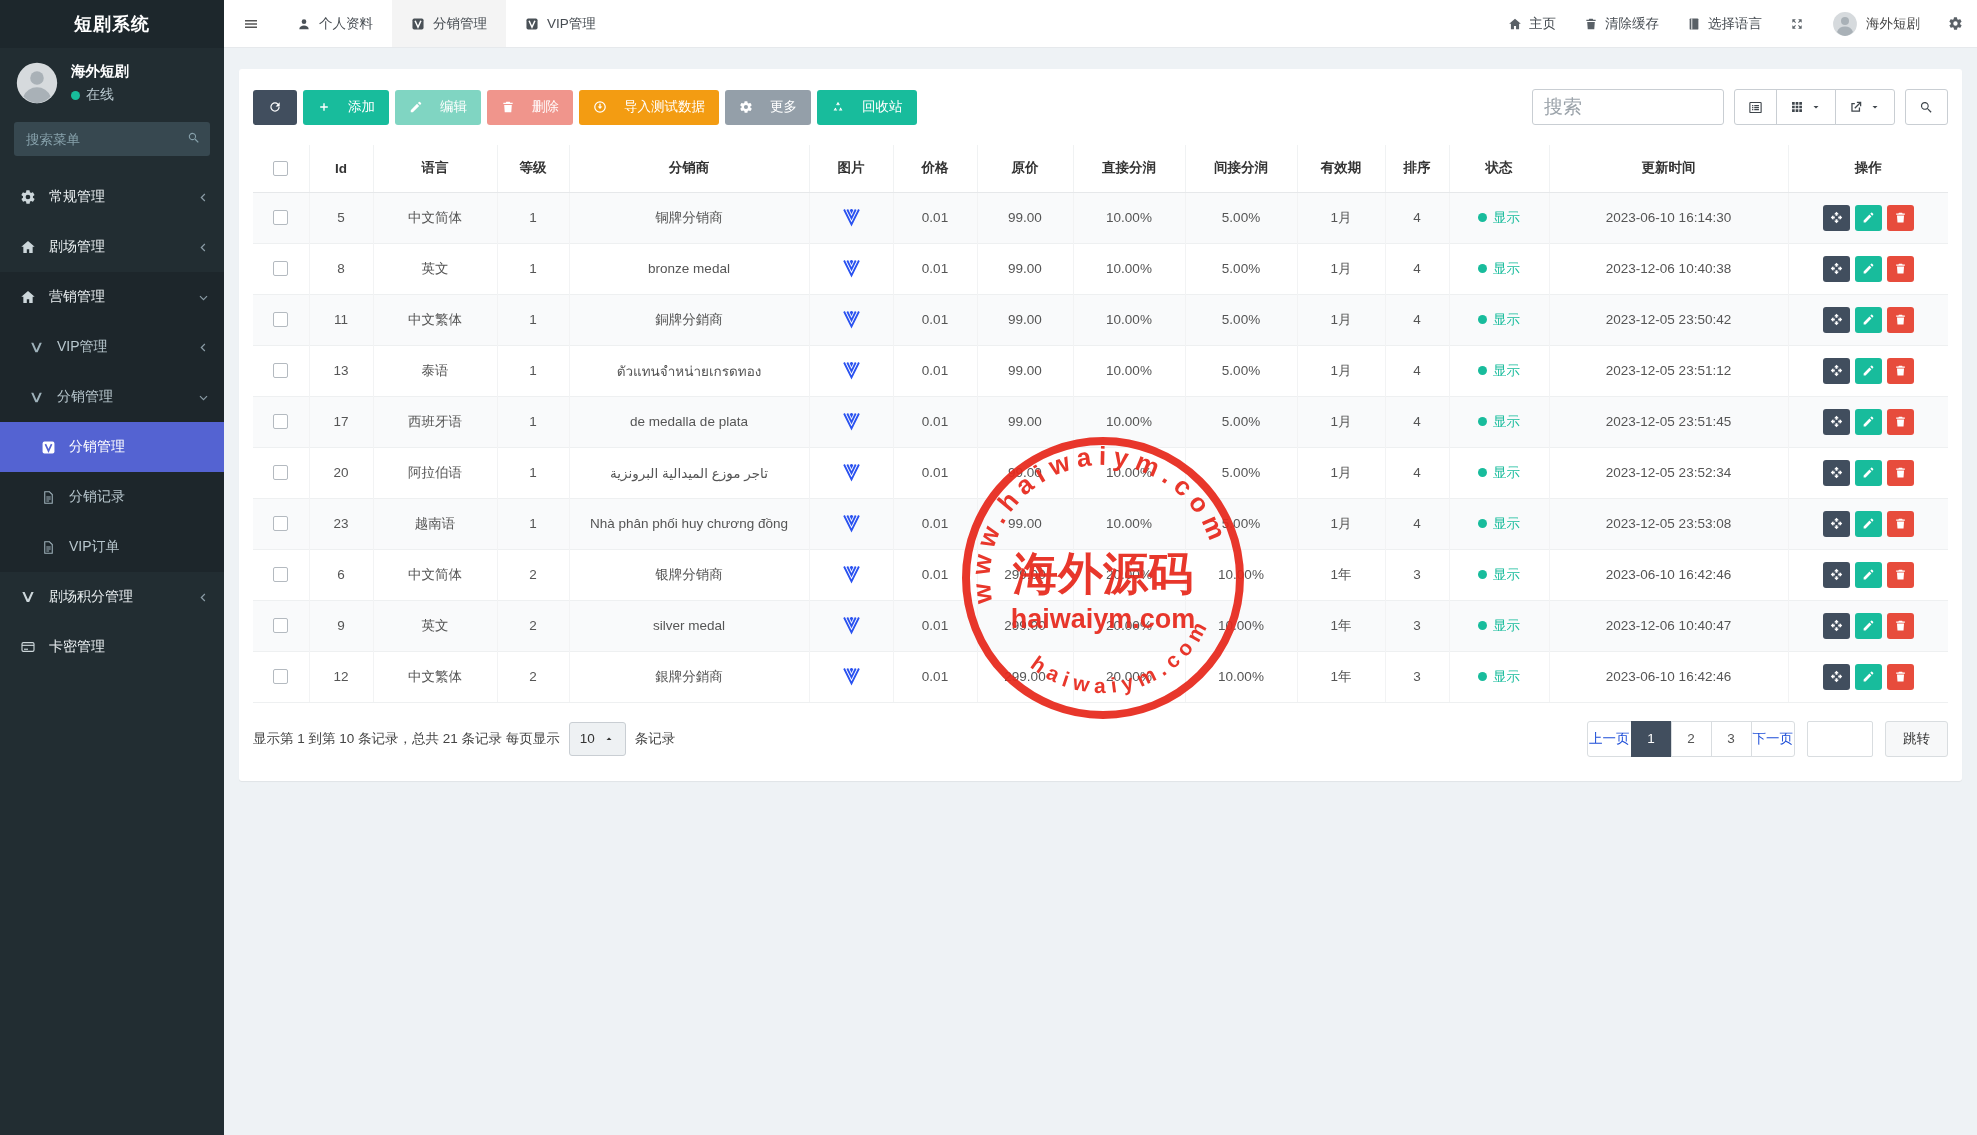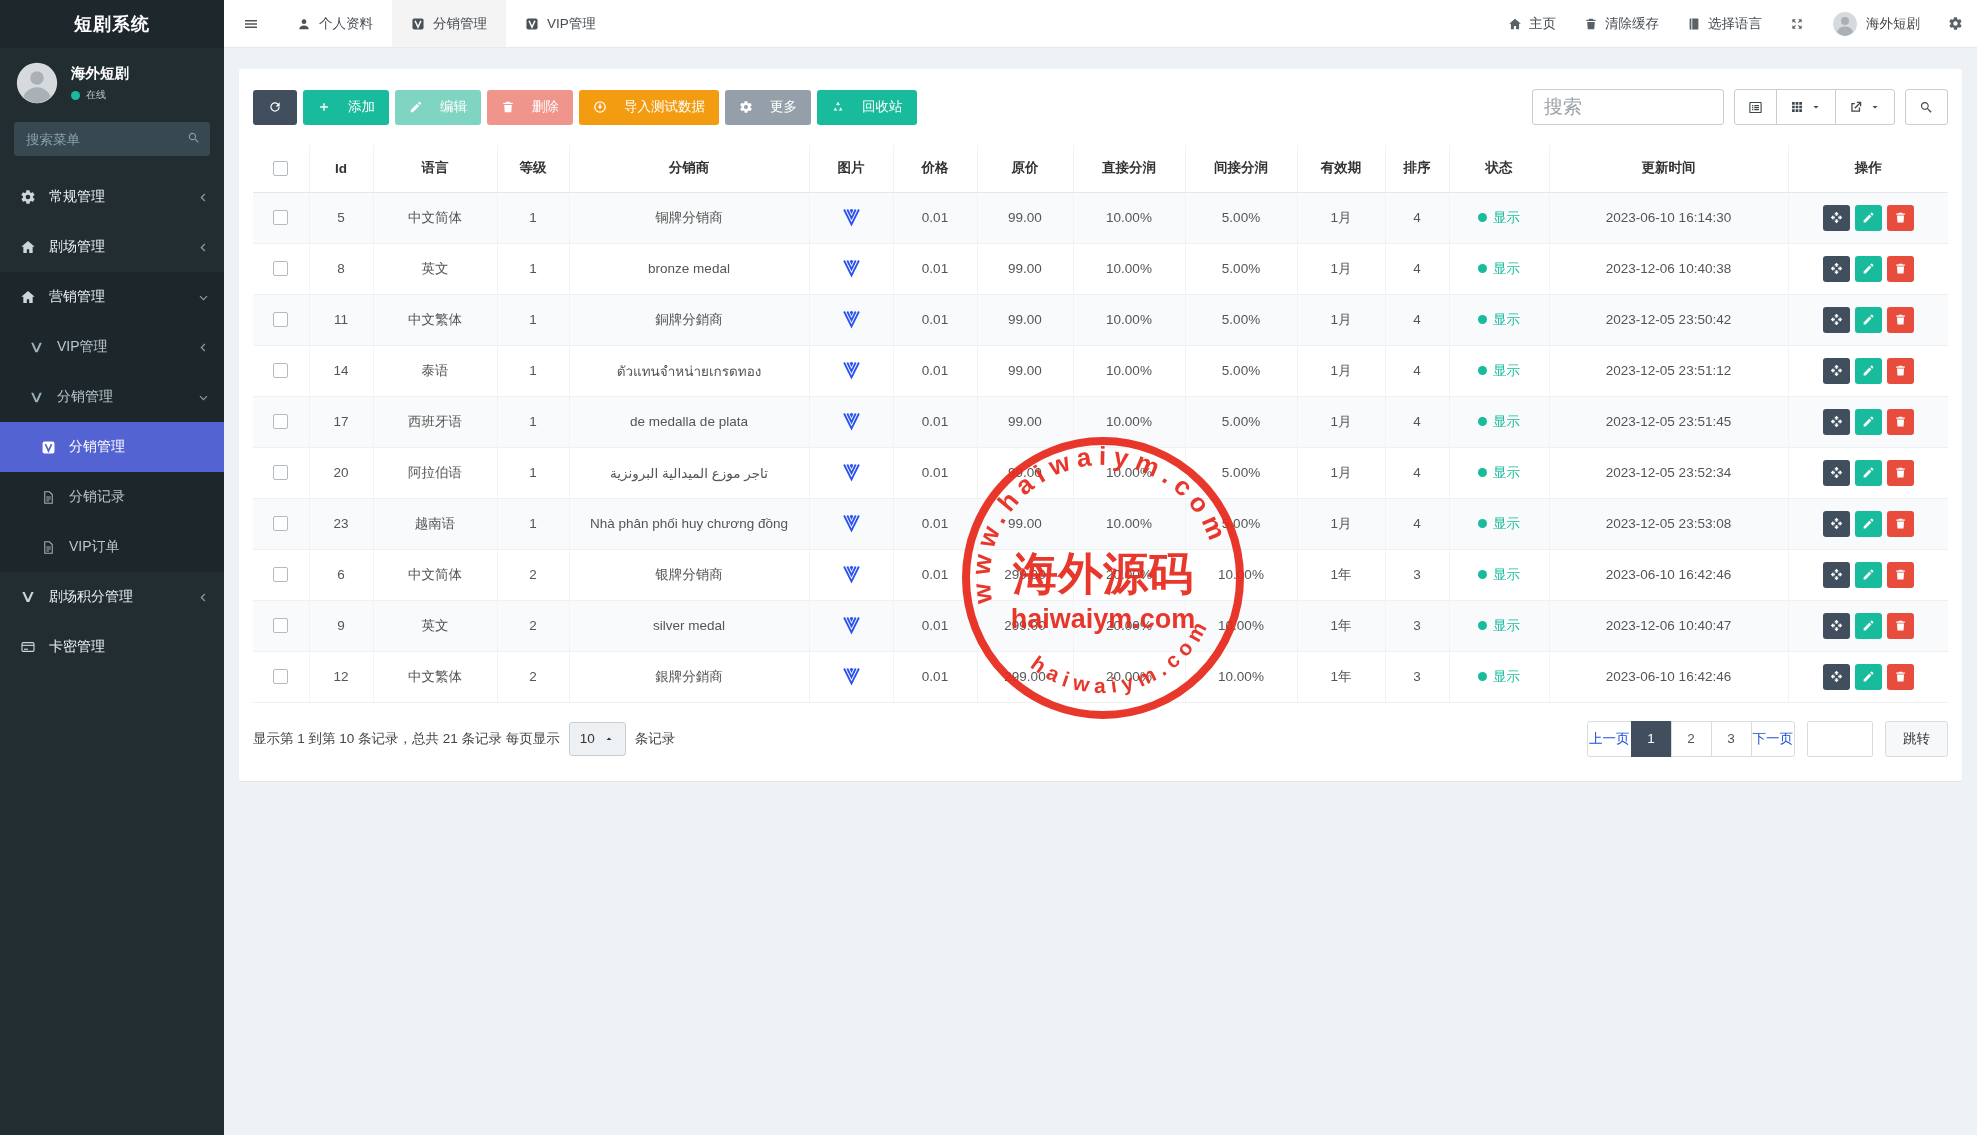--- a/index.html
+++ b/index.html
@@ -5,21 +5,21 @@
   html,body{margin:0;padding:0;width:1977px;height:1135px;overflow:hidden;
     font-family:"Liberation Sans","DejaVu Sans",sans-serif;background:#eef2f5;font-size:13.5px;color:#444}
   *{box-sizing:border-box}
   .ic{display:inline-flex;align-items:center;justify-content:center;line-height:1}
 
   
   .sidebar{position:fixed;left:0;top:0;bottom:0;width:224px;background:#222d32;color:#b8c7ce;z-index:10}
   .brand{height:48px;background:#1d272c;color:#fff;font-size:18px;font-weight:bold;display:flex;align-items:center;justify-content:center;letter-spacing:1px}
   .user-panel{display:flex;align-items:center;gap:12px;padding:13px 15px 11px}
   .user-meta .nm{color:#fff;font-weight:bold;font-size:14.5px;margin-bottom:5px}
-  .user-meta .st{font-size:10px;color:#b8c7ce;display:flex;align-items:center;gap:6px}
+  .user-meta .st{font-size:14px;color:#b8c7ce;display:flex;align-items:center;gap:6px}
   .st-dot{width:9px;height:9px;border-radius:50%;background:#18bc9c;display:inline-block}
   .side-search{margin:6px 14px 16px;position:relative}
   .side-search input{width:100%;height:34px;background:#374850;border:none;border-radius:3px;color:#cfd8dc;padding:0 32px 0 12px;font-size:13.5px;outline:none}
   .side-search input::placeholder{color:#87a1ab}
   .side-search .ic{position:absolute;right:9px;top:9px;color:#87a1ab}
   .menu{margin-top:2px}
   .menu-item{height:50px;display:flex;align-items:center;padding:0 16px;font-size:14px;color:#b8c7ce;cursor:pointer;position:relative}
   .menu-item.l0{color:#e9eef0}
   .menu-item.shade{background:#1d262b}
   .menu-item.l1{padding-left:24px}
@@ -616,21 +616,21 @@
                   <span class="ic">
                     <svg width="13" height="13" viewBox="0 0 24 24" fill="currentColor">
                       <path d="M9 3h6l.8 1.5H20V7H4V4.5h4.2zM5.5 8.5h13L17.6 21H6.4z"></path>
                     </svg>
                   </span>
                 </button>
               </span></td>
           </tr>
           <tr>
             <td><span class="cbx"></span></td>
-            <td>14</td>
+            <td>13</td>
             <td>泰语</td>
             <td>1</td>
             <td>ตัวแทนจำหน่ายเกรดทอง</td>
             <td><span class="ic">
                 <svg width="21" height="21" viewBox="0 0 24 24" fill="currentColor">
                   <g fill="none" stroke="#2a52f0">
                     <path stroke-width="2.1" d="M3.5 4l8.5 17L20.5 4"></path>
                     <path stroke-width="2.1" d="M7.2 4l4.8 9.8L16.8 4"></path>
                     <path stroke-width="2.1" d="M10.8 4l1.2 2.6L13.2 4"></path>
                   </g>

